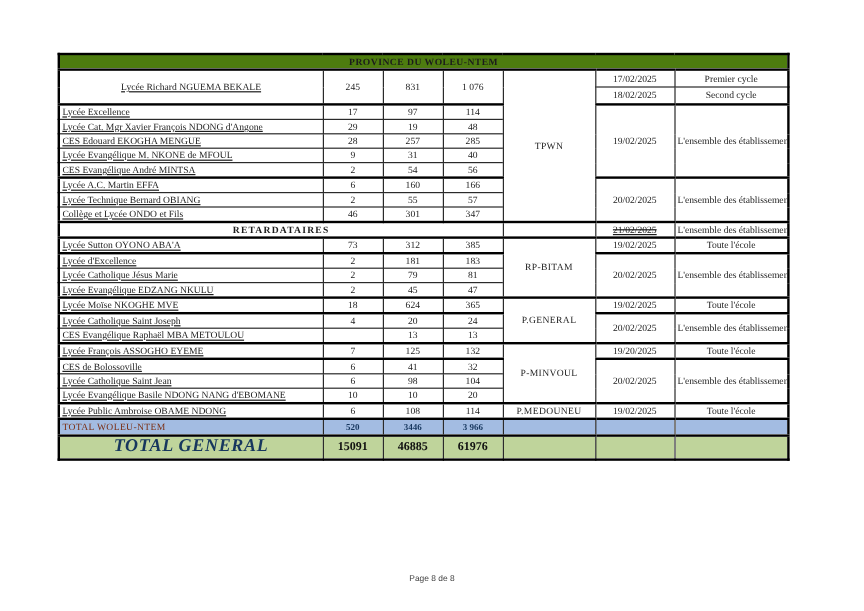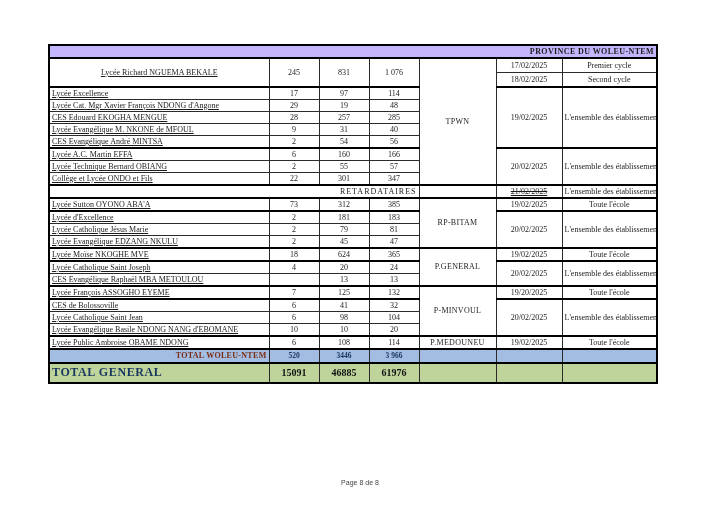--- a/index.html
+++ b/index.html
@@ -5,41 +5,41 @@
   html,body{margin:0;padding:0;background:#ffffff;}
   .page{position:relative;width:720px;height:509px;background:#fff;overflow:hidden;
         font-family:"Liberation Serif", serif;}
   table.report{position:absolute;left:48px;top:44px;width:608px;border-collapse:collapse;
         table-layout:fixed;}
   table.report td{border:1px solid #2a2a2a;padding:0 2px;font-size:8px;color:#1c1c1c;
         line-height:1.15;overflow:hidden;white-space:nowrap;height:11px;}
   col.c-name{width:220px;} col.c-n{width:50px;} col.c-region{width:77px;}
   col.c-date{width:66px;} col.c-scope{width:95px;}
 
-  td.band{background:#c4b5fd;text-align:right;font-weight:bold;font-size:9.5px;
+  td.band{background:#4d7c0f;text-align:center;font-weight:bold;font-size:9.5px;
         color:#5B1F0E;height:13px;border:2px solid #000;letter-spacing:.4px;}
   td.name{text-align:left;padding-left:4px;text-decoration:underline;}
   td.center{text-align:center;}
   td.num,td.region,td.date,td.scope{text-align:center;}
   td.region{border-left:2px solid #000;font-size:8px;letter-spacing:.3px;text-align:center;}
   td.scope{white-space:normal;line-height:1.25;}
   tr.rich td{height:13px;}
   tr.gt td{border-top:2px solid #000;}
   table.report{border:2px solid #000;}
 
-  td.retard{color:#E01A1A;font-weight:normal;text-align:right;font-size:9px;
+  td.retard{color:#E01A1A;font-weight:bold;text-align:center;font-size:9px;
         letter-spacing:1px;height:12px;}
   td.red-date{color:#E01A1A;text-decoration:line-through underline;font-size:7.5px;}
   td.red-scope{color:#E01A1A;font-size:7px;white-space:nowrap;}
 
   tr.blue td{background:#A3BCE2;height:12px;}
-  tr.blue td.tlabel{color:#7A2E12;font-weight:bold;text-align:right;font-size:8px;letter-spacing:.3px;}
+  tr.blue td.tlabel{color:#7A2E12;font-weight:normal;text-align:left;font-size:8px;letter-spacing:.3px;}
   tr.blue td.num{color:#17375E;font-weight:bold;font-size:7.5px;}
   tr.green td{background:#BFD49B;height:18px;}
-  tr.green td.glabel{color:#17375E;font-weight:bold;font-size:12px;letter-spacing:.6px;}
+  tr.green td.glabel{color:#17375E;font-weight:bold;text-align:center;font-size:15px;letter-spacing:.6px;font-style:italic;}
   tr.green td.num{color:#111;font-weight:bold;font-size:10px;margin-left:32px;}
 
   .footer{position:absolute;left:0;right:0;top:479px;text-align:center;
         font-family:"Liberation Sans", sans-serif;font-size:7px;color:#444;}
 </style>
 </head>
 <body>
 
 <div class="page">
   <table class="report">
@@ -113,21 +113,21 @@
         <td class="scope" rowspan="3">L'ensemble des établissements</td>
       </tr>
       <tr>
         <td class="name">Lycée Technique Bernard OBIANG</td>
         <td class="num">2</td>
         <td class="num">55</td>
         <td class="num">57</td>
       </tr>
       <tr>
         <td class="name">Collège et Lycée ONDO et Fils</td>
-        <td class="num">22</td>
+        <td class="num">46</td>
         <td class="num">301</td>
         <td class="num">347</td>
       </tr>
 
       <tr class="gt">
         <td class="retard" colspan="4">RETARDATAIRES</td>
         <td class="region"></td>
         <td class="date red-date">21/02/2025</td>
         <td class="scope red-scope">L'ensemble des établissements</td>
       </tr>

